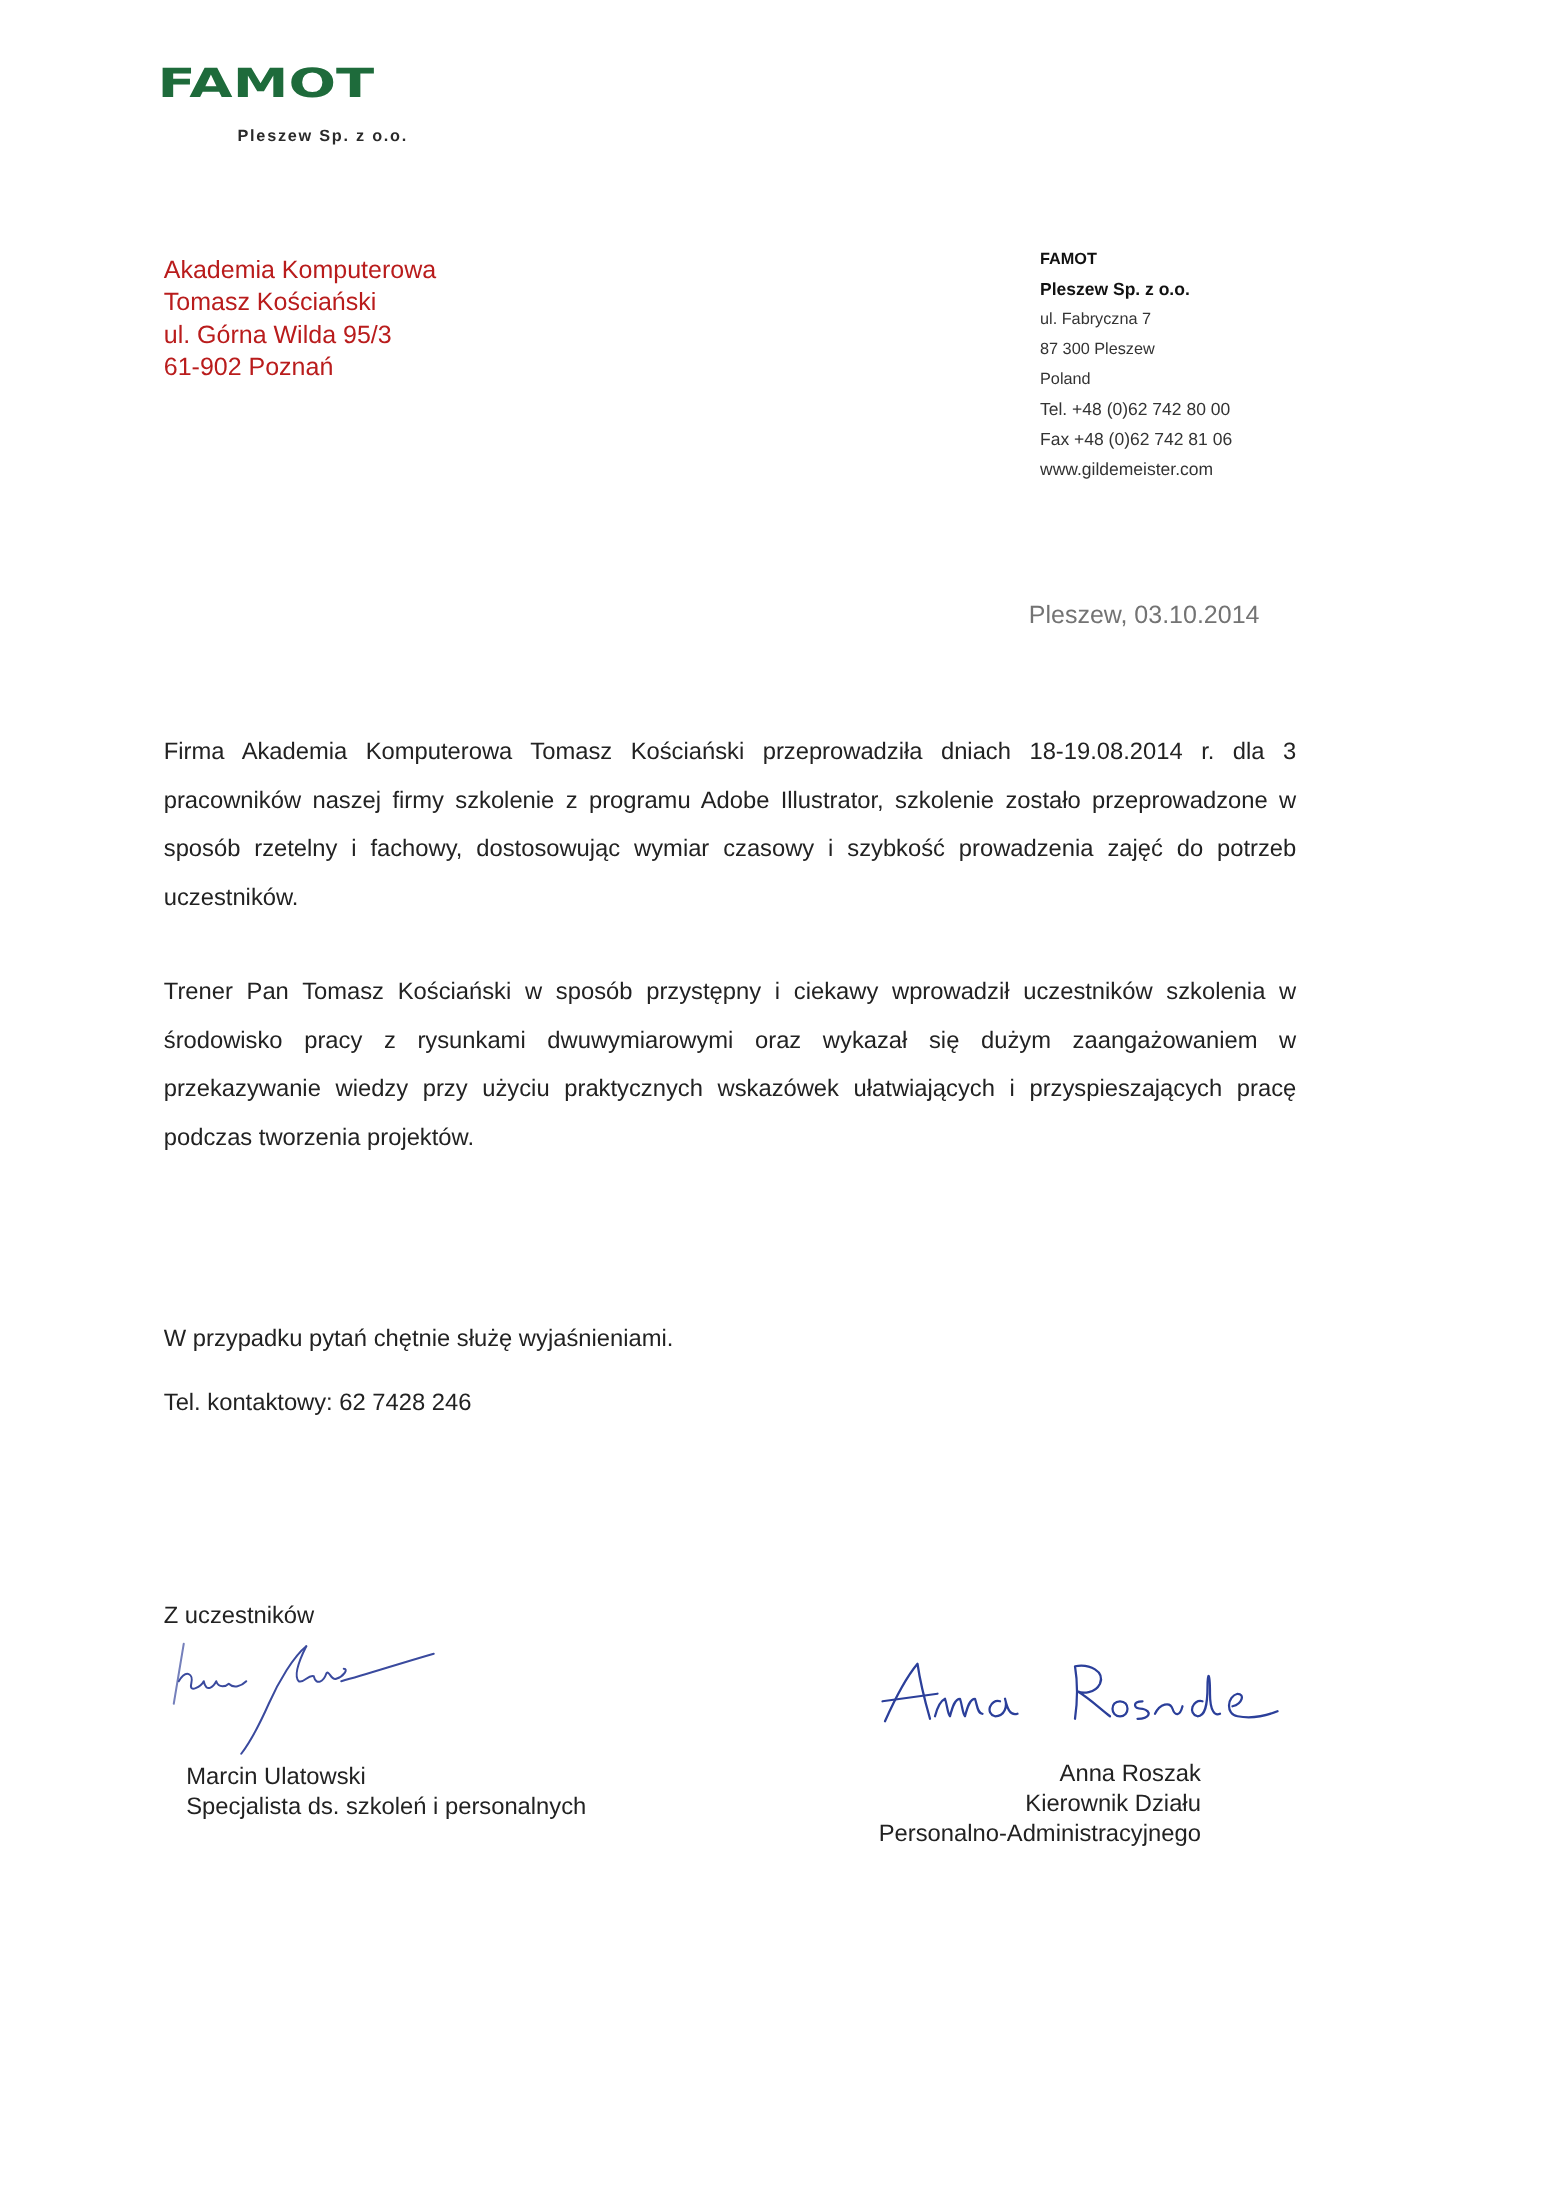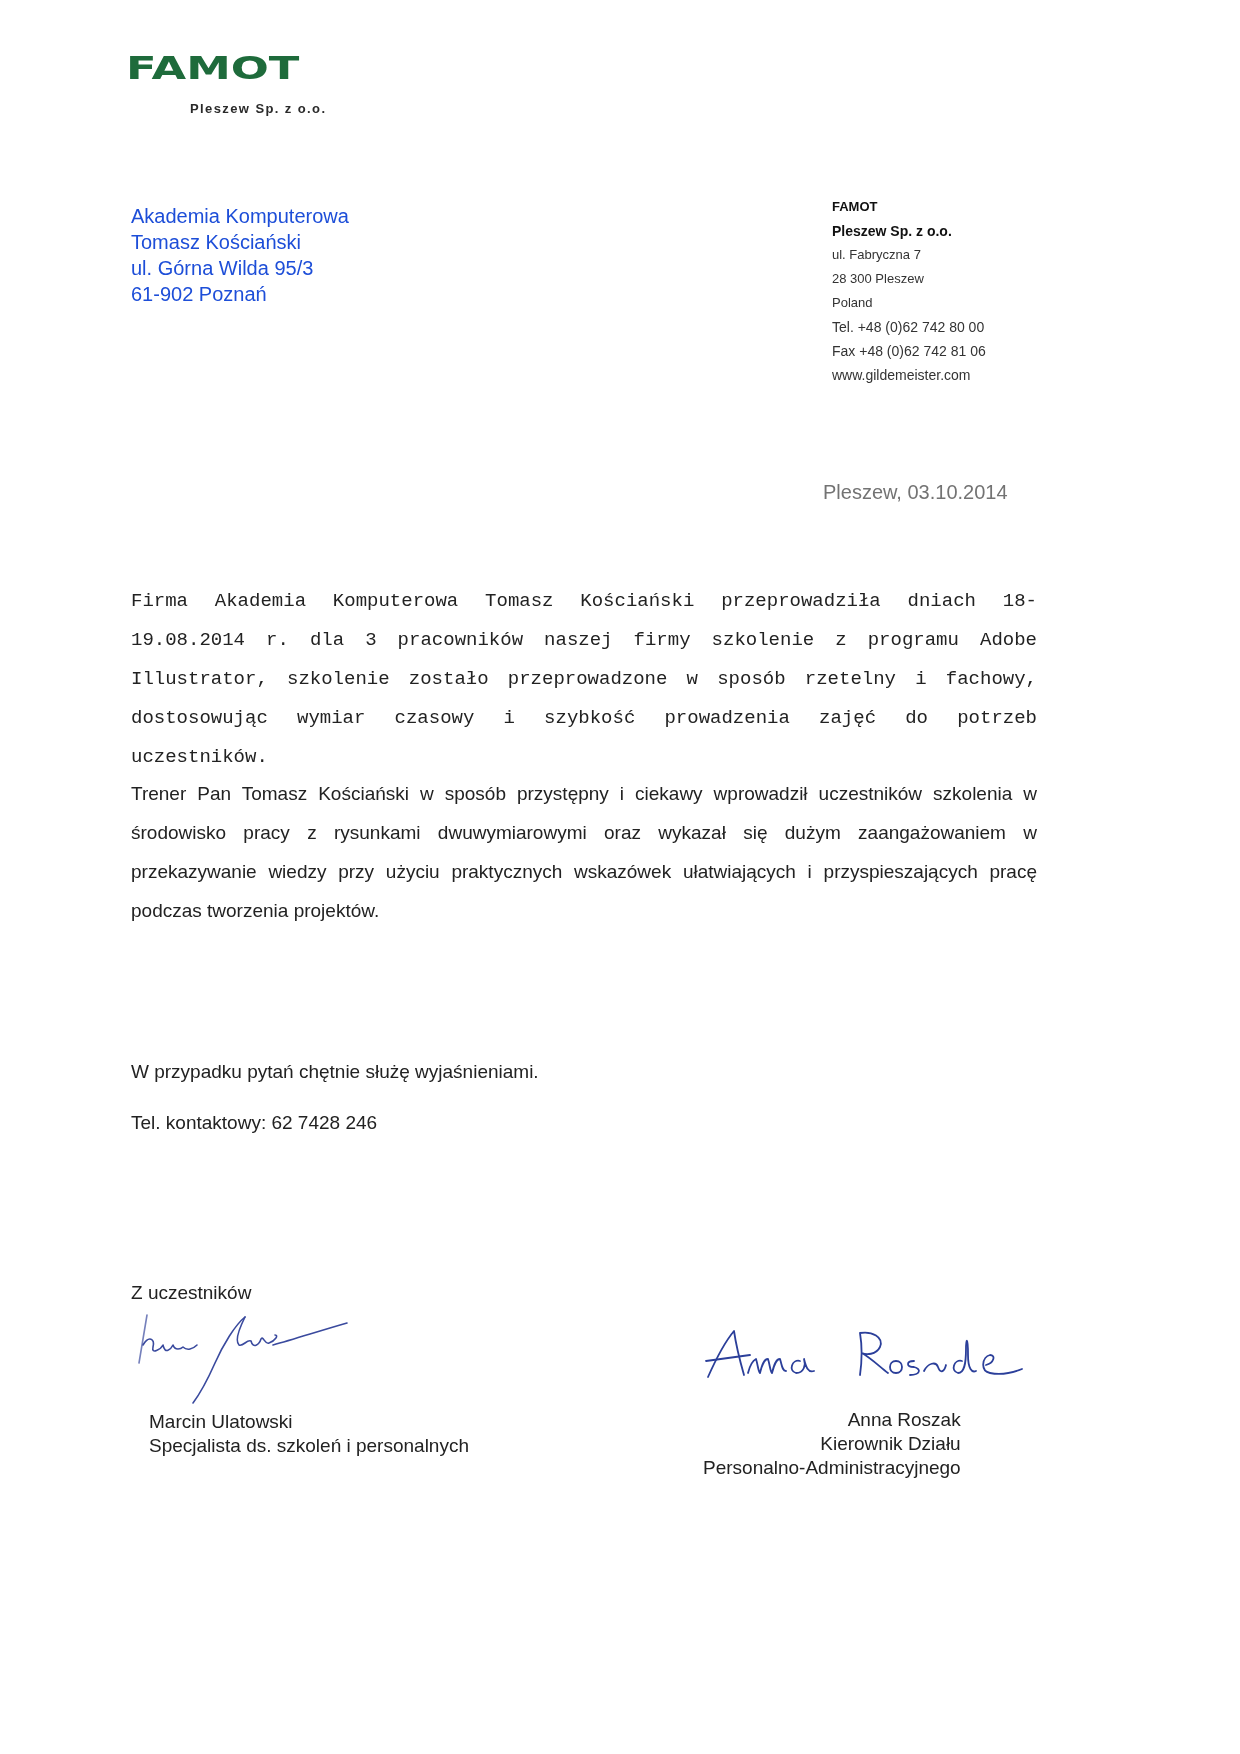--- a/index.html
+++ b/index.html
@@ -4,32 +4,32 @@
 <style>
   html, body { margin: 0; padding: 0; background: #ffffff; }
   body { width: 1240px; height: 1754px; position: relative; overflow: hidden;
          font-family: "Liberation Sans", "DejaVu Sans", sans-serif; color: #1c1c1c; }
   .abs { position: absolute; }
   .logo-word { left: 126px; top: 52px; font-family: "DejaVu Sans", "Liberation Sans", sans-serif;
                font-weight: 900; font-size: 35px; letter-spacing: 0px; color: #1e6b3b;
                transform: scaleX(1.28) scaleY(0.92); transform-origin: left top; line-height: 1; }
   .logo-sub { left: 190px; top: 101px; font-size: 13px; font-weight: bold; letter-spacing: 1.4px; color: #2a2a2a; }
 
-  .recipient { left: 131px; top: 203px; font-size: 20px; line-height: 26px; color: #1d4ed8; }
+  .recipient { left: 131px; top: 203px; font-size: 20px; line-height: 26px; color: #b91c1c; }
   .recipient div { white-space: nowrap; }
 
   .sender { left: 832px; top: 195px; font-size: 13px; line-height: 24px; color: #333; }
   .sender .b { font-weight: bold; color: #111; }
   .sender .big { font-size: 14px; }
 
   .date { left: 823px; top: 481px; font-size: 20px; color: #737373; }
 
   .para { left: 131px; width: 906px; font-size: 19px; line-height: 39px;
           text-align: justify; color: #222; }
-  .p1 { top: 582px; font-family: Liberation Mono, monospace; }
+  .p1 { top: 582px; }
   .p2 { top: 774px; }
 
   .line { left: 131px; font-size: 19px; color: #222; white-space: nowrap; text-align: center; }
   .l1 { top: 1061px; }
   .l2 { top: 1112px; }
   .closing { left: 131px; top: 1282px; font-size: 19px; color: #222; }
 
   .sign-block { font-size: 19px; line-height: 24px; color: #222; white-space: nowrap; }
   .sb-left { left: 131px; top: 1410px; margin-left: 18px; }
   .sb-right { left: 703px; top: 1408px; text-align: right; }
@@ -46,21 +46,21 @@
   <div>Akademia Komputerowa</div>
   <div>Tomasz Kościański</div>
   <div>ul. Górna Wilda 95/3</div>
   <div>61-902 Poznań</div>
 </div>
 
 <div class="abs sender">
   <div class="b">FAMOT</div>
   <div class="b big">Pleszew Sp. z o.o.</div>
   <div>ul. Fabryczna 7</div>
-  <div>28 300 Pleszew</div>
+  <div>87 300 Pleszew</div>
   <div>Poland</div>
   <div class="big">Tel. +48 (0)62 742 80 00</div>
   <div class="big">Fax +48 (0)62 742 81 06</div>
   <div class="big">www.gildemeister.com</div>
 </div>
 
 <div class="abs date">Pleszew, 03.10.2014</div>
 
 <div class="abs para p1">Firma Akademia Komputerowa Tomasz Kościański przeprowadziła dniach 18-19.08.2014 r. dla 3 pracowników naszej firmy szkolenie z programu Adobe Illustrator, szkolenie zostało przeprowadzone w sposób rzetelny i fachowy, dostosowując wymiar czasowy i szybkość prowadzenia zajęć do potrzeb uczestników.</div>
 <div class="abs para p2">Trener Pan Tomasz Kościański w sposób przystępny i ciekawy wprowadził uczestników szkolenia w środowisko pracy z rysunkami dwuwymiarowymi oraz wykazał się dużym zaangażowaniem w przekazywanie wiedzy przy użyciu praktycznych wskazówek ułatwiających i przyspieszających pracę podczas tworzenia projektów.</div>

